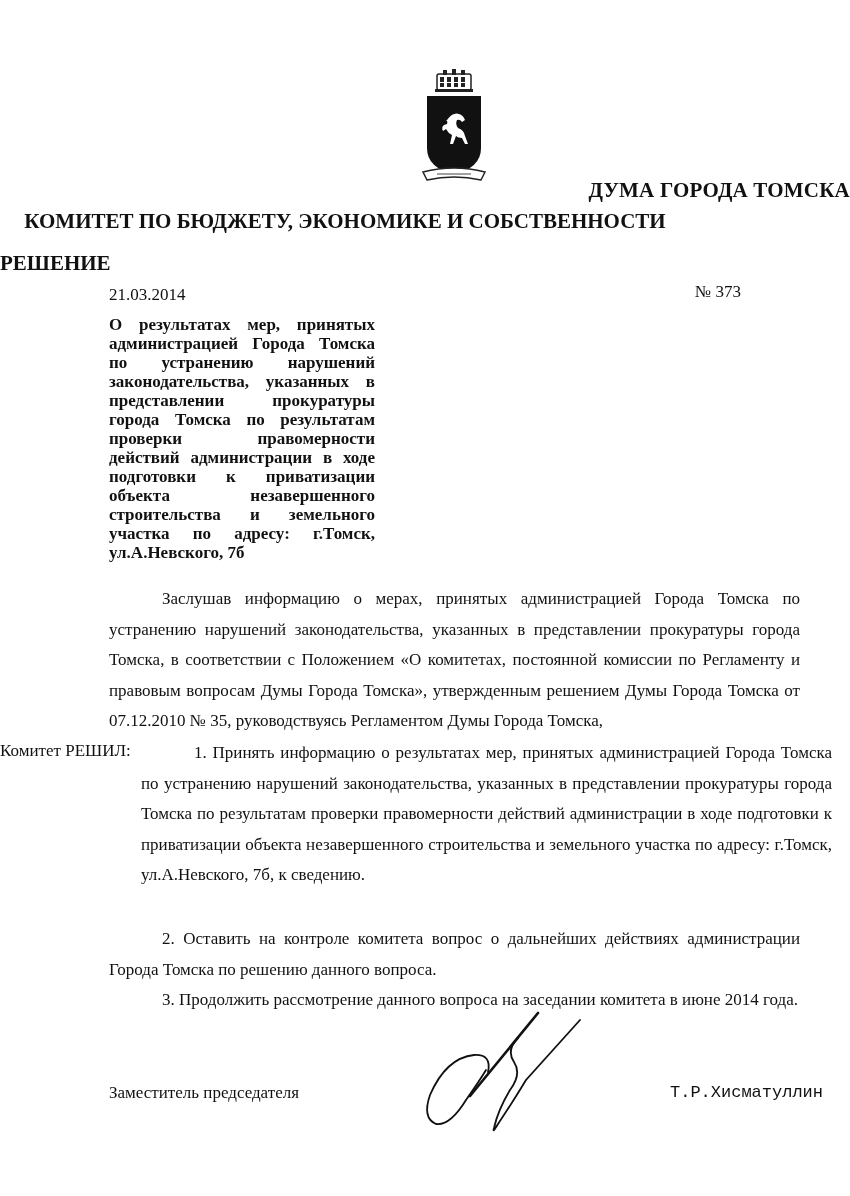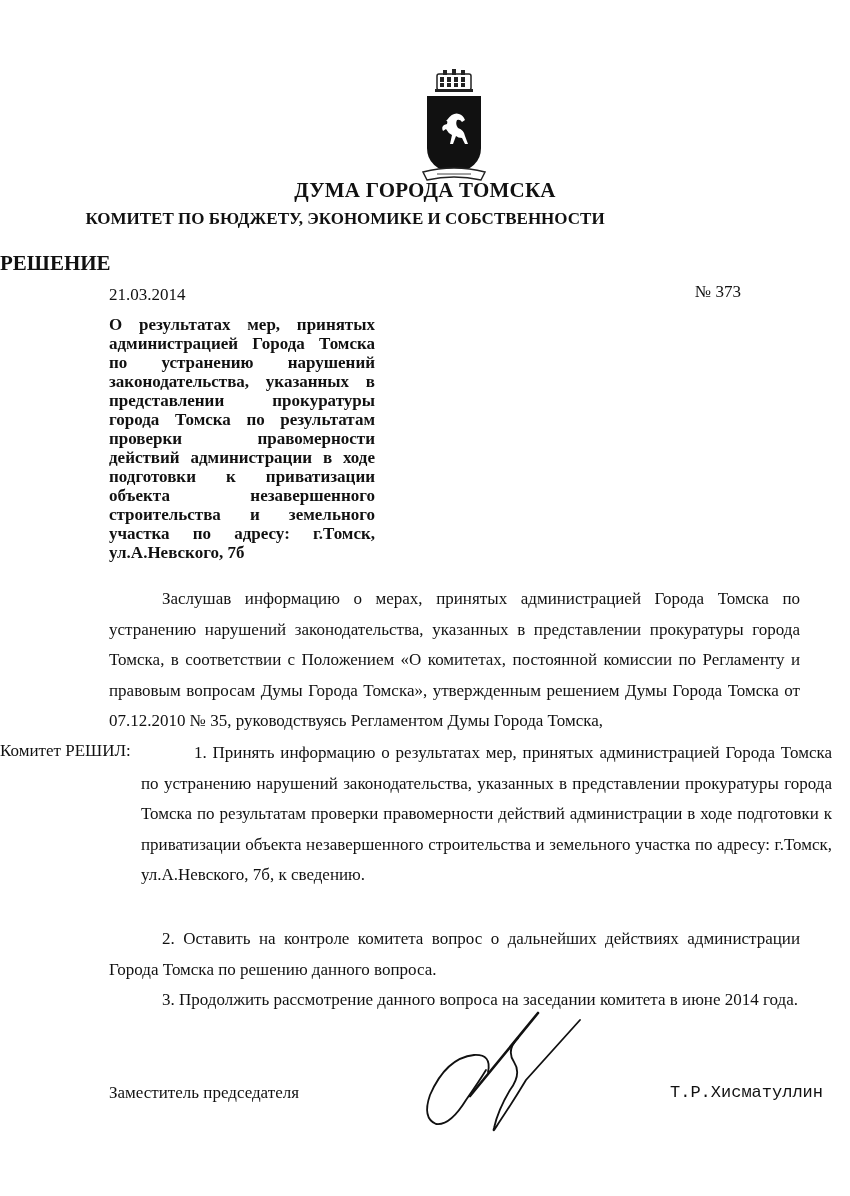--- a/index.html
+++ b/index.html
@@ -1,21 +1,21 @@
 <!DOCTYPE html>
 <html><head>
 <meta charset="utf-8">
 <style>
   html, body { margin: 0; padding: 0; background: #ffffff; }
   body { width: 850px; height: 1196px; position: relative; overflow: hidden;
          font-family: "Liberation Serif", "DejaVu Serif", serif; color: #111; }
   .abs { position: absolute; }
   .emblem { left: 417px; top: 68px; width: 74px; height: 118px; }
-  .h1 { left: 0; width: 850px; top: 178px; text-align: center; font-weight: bold; font-size: 21px; letter-spacing: 0.2px; }
-  .h2 { left: 0; width: 690px; top: 209px; text-align: center; font-weight: bold; font-size: 17px; }
+  .h1 { left: 0; width: 850px; top: 178px; text-align: right; font-weight: bold; font-size: 21px; letter-spacing: 0.2px; }
+  .h2 { left: 0; width: 690px; top: 209px; text-align: center; font-weight: bold; font-size: 21px; }
   .h3 { left: 0; width: 850px; top: 251px; text-align: left; font-weight: bold; font-size: 21px; }
   .date { left: 109px; top: 285px; font-size: 17px; }
   .num { left: 672px; top: 282px; font-size: 17px; margin-left: 23px; }
   .subject { left: 109px; top: 315px; width: 266px; font-weight: bold; font-size: 17px; line-height: 19px; text-align: justify; text-align-last: left; }
   .body { left: 109px; width: 691px; font-size: 17px; line-height: 30.5px; text-align: justify; transform-origin: left top; }
   .p1 { top: 584px; }
   .indent { text-indent: 53px; }
   .resolved { left: 0; width: 672px; top: 741px; text-align: left; font-size: 17px; }
   .i1 { top: 738px; margin-left: 32px; }
   .i2 { top: 924px; }

